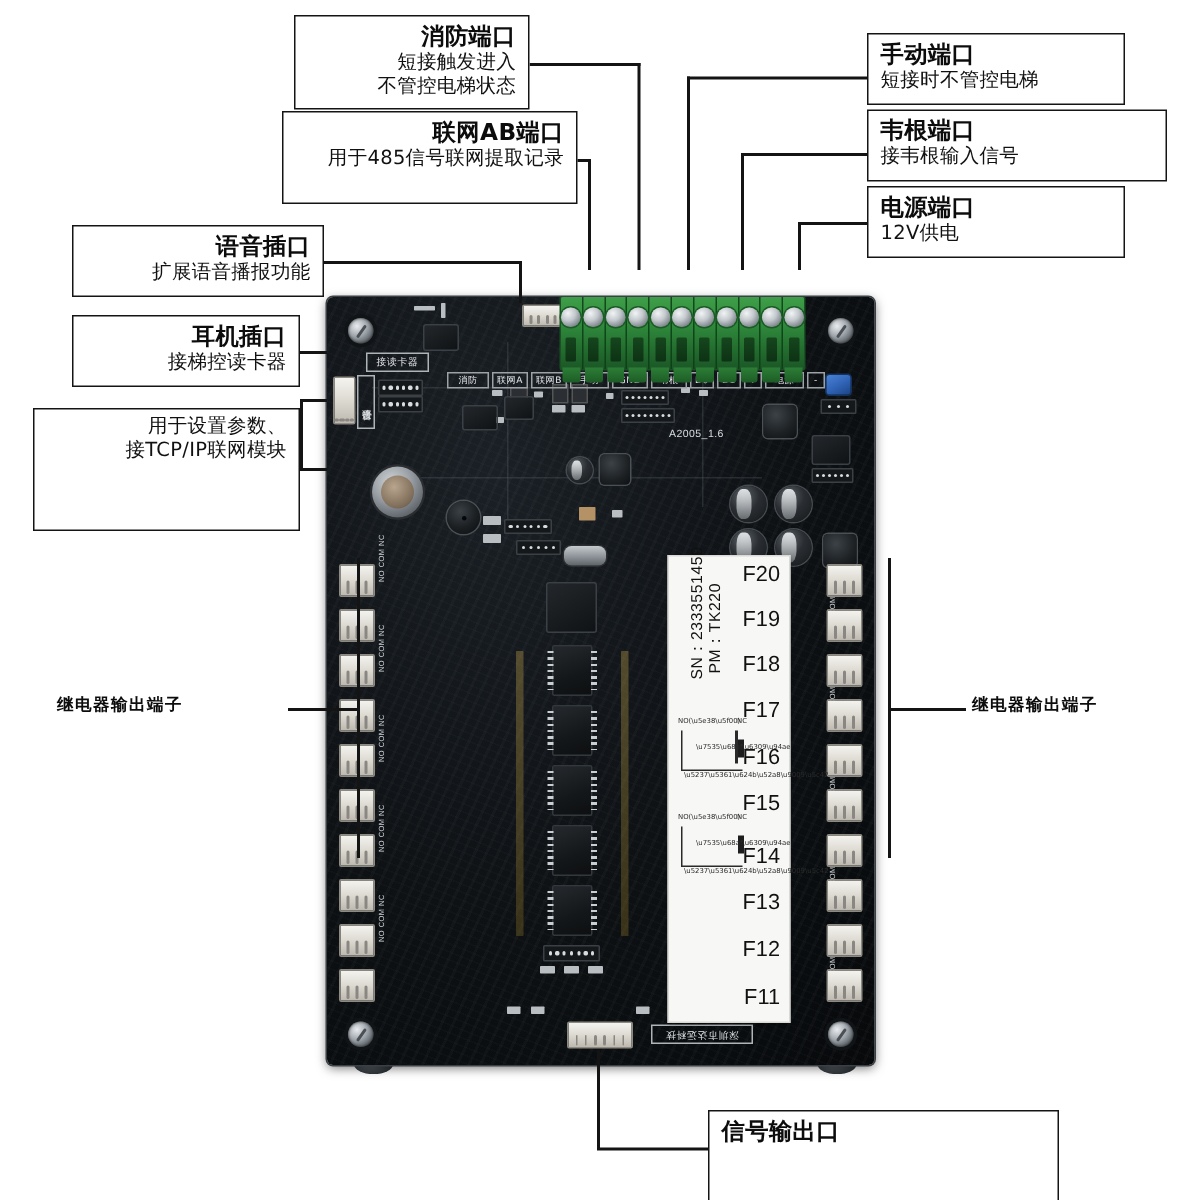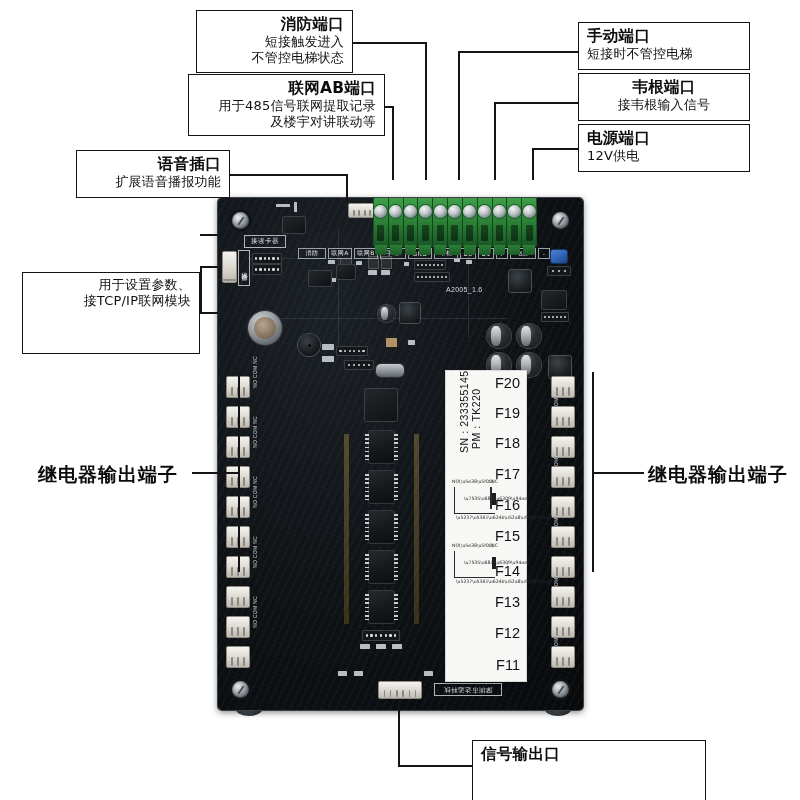--- a/index.html
+++ b/index.html
@@ -37,21 +37,21 @@
     color:#111;
   }
   .ta-c{text-align:right;}
   .ta-r{text-align:right;}
   .ta-l{text-align:left;}
 
   
   .plainlabel{
     position:absolute;
     font-weight:bold;
-    font-size:19px;
+    font-size:11px;
     color:#0c0c0c;
     letter-spacing:1px;
     z-index:40;
     white-space:nowrap;
   }
 
   
   .lead{position:absolute;background:#141414;z-index:35;}
   .lh{height:1.7px;}
   .lv{width:1.7px;}
@@ -678,53 +678,56 @@
     <div class="sub">短接触发进入</div>
     <div class="sub">不管控电梯状态</div>
   </div>
 
   <div class="lead lh" style="left:353px;top:42px;width:74px;"></div>
   <div class="lead lv" style="left:425px;top:42px;height:138px;"></div>
 
   <div class="callout ta-c" style="left:160px;top:74px;width:197px;height:62px;margin-left:28px;">
     <div class="ttl">联网AB端口</div>
     <div class="sub">用于485信号联网提取记录</div>
-    <div class="sub">及楼宇对讲联动等</div>
   </div>
   <div class="lead lh" style="left:357px;top:106px;width:37px;"></div>
   <div class="lead lv" style="left:392px;top:106px;height:74px;"></div>
 
   <div class="callout ta-l" style="left:578px;top:22px;width:172px;height:48px;">
     <div class="ttl">手动端口</div>
     <div class="sub">短接时不管控电梯</div>
   </div>
   <div class="lead lh" style="left:458px;top:51px;width:122px;"></div>
   <div class="lead lv" style="left:458px;top:51px;height:129px;"></div>
 
-  <div class="callout ta-l" style="left:578px;top:73px;width:172px;height:48px;text-align:center;">
+  <div class="callout ta-l" style="left:578px;top:73px;width:200px;height:48px;">
     <div class="ttl">韦根端口</div>
     <div class="sub">接韦根输入信号</div>
   </div>
   <div class="lead lh" style="left:494px;top:102px;width:86px;"></div>
   <div class="lead lv" style="left:494px;top:102px;height:78px;"></div>
 
   <div class="callout ta-l" style="left:578px;top:124px;width:172px;height:48px;">
     <div class="ttl">电源端口</div>
     <div class="sub">12V供电</div>
   </div>
   <div class="lead lh" style="left:532px;top:148px;width:48px;"></div>
   <div class="lead lv" style="left:532px;top:148px;height:32px;"></div>
 
-  <div class="callout ta-r" style="left:48px;top:150px;width:154px;height:48px;margin-left:28px;">
+  <div class="callout ta-r" style="left:48px;top:150px;width:168px;height:48px;">
     <div class="ttl">语音插口</div>
     <div class="sub">扩展语音播报功能</div>
   </div>
   <div class="lead lh" style="left:200px;top:174px;width:148px;"></div>
   <div class="lead lv" style="left:346px;top:174px;height:28px;"></div>
 
+  <div class="callout ta-r" style="left:48px;top:210px;width:152px;height:48px;">
+    <div class="ttl">耳机插口</div>
+    <div class="sub">接梯控读卡器</div>
+  </div>
   <div class="lead lh" style="left:200px;top:234px;width:18px;"></div>
 
   <div class="callout ta-r" style="left:22px;top:272px;width:178px;height:82px;">
     <div class="sub">用于设置参数、</div>
     <div class="sub">接TCP/IP联网模块</div>
   </div>
   <div class="lead lh" style="left:200px;top:266px;width:18px;"></div>
   <div class="lead lv" style="left:200px;top:266px;height:46px;"></div>
   <div class="lead lh" style="left:200px;top:312px;width:18px;"></div>
 

